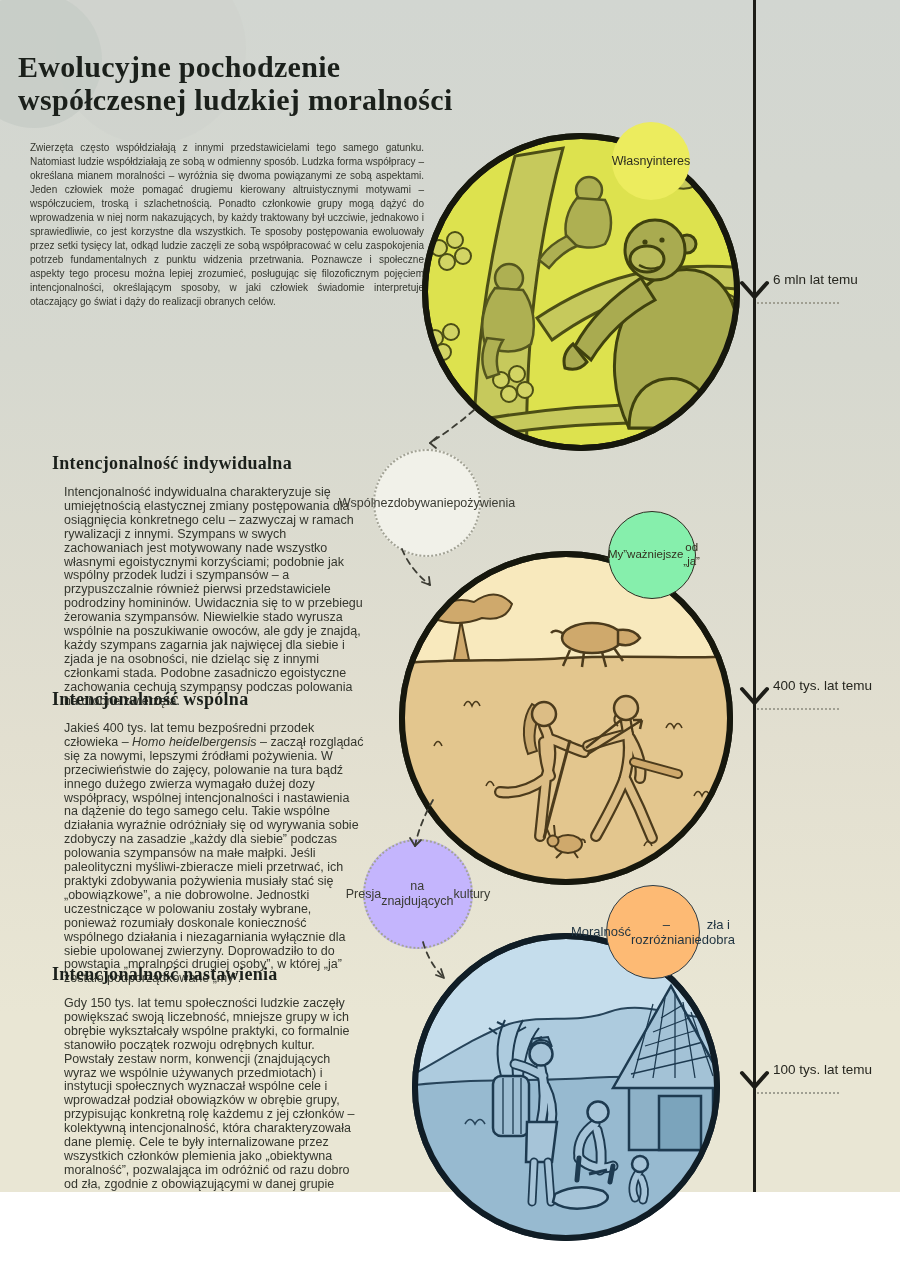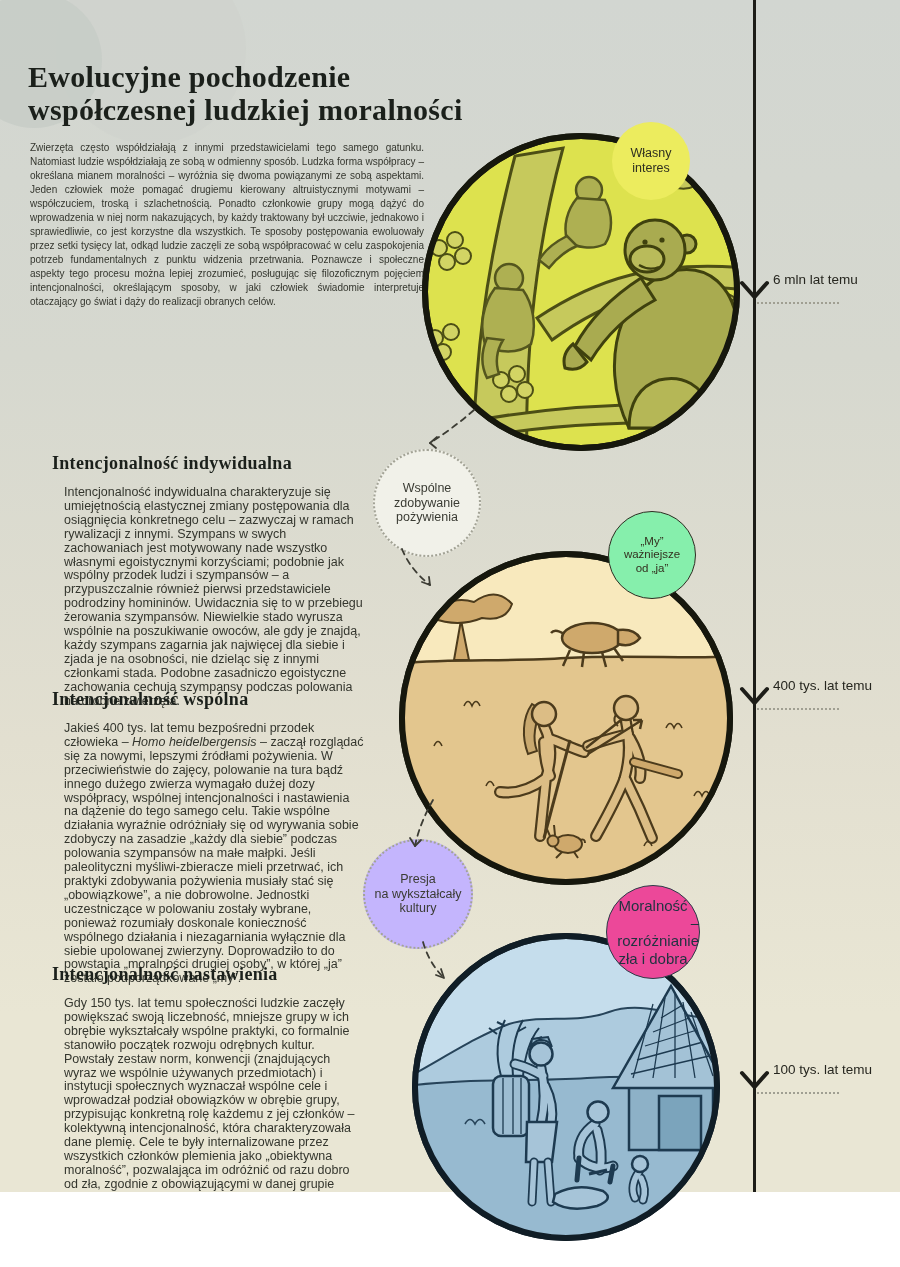--- a/index.html
+++ b/index.html
@@ -4,21 +4,21 @@
 <style>
   html,body{margin:0;padding:0;background:#fff;}
   .page{position:relative;width:900px;height:1267px;overflow:hidden;background:#fff;
         font-family:"Liberation Sans","DejaVu Sans",sans-serif;}
   .bg{position:absolute;left:0;top:0;width:900px;height:1192px;
       background:linear-gradient(180deg,#d2d6d1 0%,#d6d8cf 30%,#e2dfd0 62%,#e9e6d4 85%,#e9e6d4 100%);}
   .deco{position:absolute;border-radius:50%;}
   .deco-1{left:-34px;top:-8px;width:136px;height:136px;background:#c7cdc7;opacity:.85;}
   .deco-2{left:56px;top:-46px;width:190px;height:190px;background:#cdd2cc;opacity:.55;}
 
-  .title{position:absolute;left:18px;top:50px;margin:10px;
+  .title{position:absolute;left:18px;top:50px;margin:0;
          font-family:"Liberation Serif","DejaVu Serif",serif;font-weight:700;
          font-size:30px;line-height:1.1;color:#1b201b;letter-spacing:.3px;}
   .title span{display:block;}
 
   .intro{position:absolute;left:18px;top:129px;width:394px;margin:12px;
          font-size:10px;line-height:1.4;color:#34362e;text-align:justify;hyphens:auto;}
 
   .section{position:absolute;left:52px;width:324px;}
   .s1{top:453px;} .s2{top:689px;} .s3{top:964px;}
   .section h2{margin:0 0 6px 0;font-family:"Liberation Serif","DejaVu Serif",serif;
@@ -32,29 +32,29 @@
   .lbl1{top:272px;} .dots1{top:302px;}
   .lbl2{top:678px;} .dots2{top:708px;}
   .lbl3{top:1062px;} .dots3{top:1092px;}
 
   .stage{position:absolute;z-index:2;}
   .stage svg{display:block;}
   .st1{left:417px;top:128px;width:328px;height:328px;}
   .st2{left:394px;top:546px;width:344px;height:344px;}
   .st3{left:407px;top:928px;width:318px;height:318px;}
 
-  .bubble{position:absolute;border-radius:50%;display:flex;flex-direction:column;
-          align-items:center;justify-content:center;text-align:right;z-index:4;
+  .bubble{position:absolute;border-radius:50%;display:flex;flex-direction:row;
+          align-items:center;justify-content:center;text-align:center;z-index:4;
           color:#2e2f20;line-height:1.18;}
   .bubble span{display:block;}
   .b1{left:612px;top:122px;width:78px;height:78px;background:#ecec5e;font-size:12.5px;}
   .b2{left:373px;top:449px;width:104px;height:104px;background:#f1f1e9;border:2px dotted #a3a396;font-size:12.5px;color:#3a3b33;}
   .b3{left:608px;top:511px;width:86px;height:86px;background:#86efac;border:1.5px solid #2e2c22;font-size:11.5px;color:#33301f;}
   .b4{left:363px;top:839px;width:106px;height:106px;background:#c4b5fd;border:2px dotted #a3a396;font-size:12.5px;color:#3a3b33;}
-  .b5{left:606px;top:885px;width:92px;height:92px;background:#ec4899;border:1.5px solid #2b3c48;font-size:15px;color:#1f3340;}
+  .b5{left:606px;top:885px;width:92px;height:92px;background:#fdba74;border:1.5px solid #2b3c48;font-size:13px;color:#1f3340;}
 
   .overlay{position:absolute;left:0;top:0;width:900px;height:1267px;z-index:5;pointer-events:none;}
   .bottom-strip{position:absolute;left:0;top:1192px;width:900px;height:75px;background:#ffffff;z-index:1;}
 </style>
 </head>
 <body>
 
 <div class="page">
   <div class="bg"></div>
   <div class="bottom-strip"></div>
@@ -329,21 +329,21 @@
     <span>zdobywanie</span>
     <span>pożywienia</span>
   </div>
   <div class="bubble b3">
     <span>„My”</span>
     <span>ważniejsze</span>
     <span>od „ja”</span>
   </div>
   <div class="bubble b4">
     <span>Presja</span>
-    <span>na wykształcały</span>
+    <span>na znajdujących</span>
     <span>kultury</span>
   </div>
   <div class="bubble b5">
     <span>Moralność</span>
     <span>– rozróżnianie</span>
     <span>zła i dobra</span>
   </div>
 
   <svg class="overlay" viewBox="0 0 900 1267">
     <g stroke="#3c3c34" stroke-width="1.8" fill="none" stroke-linecap="round">

